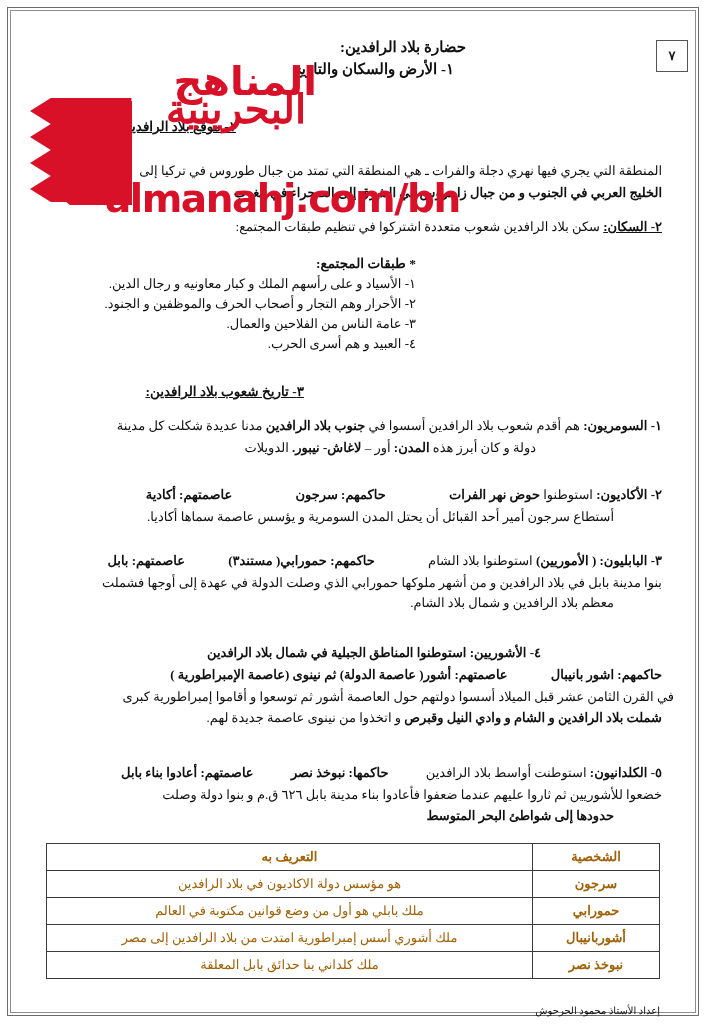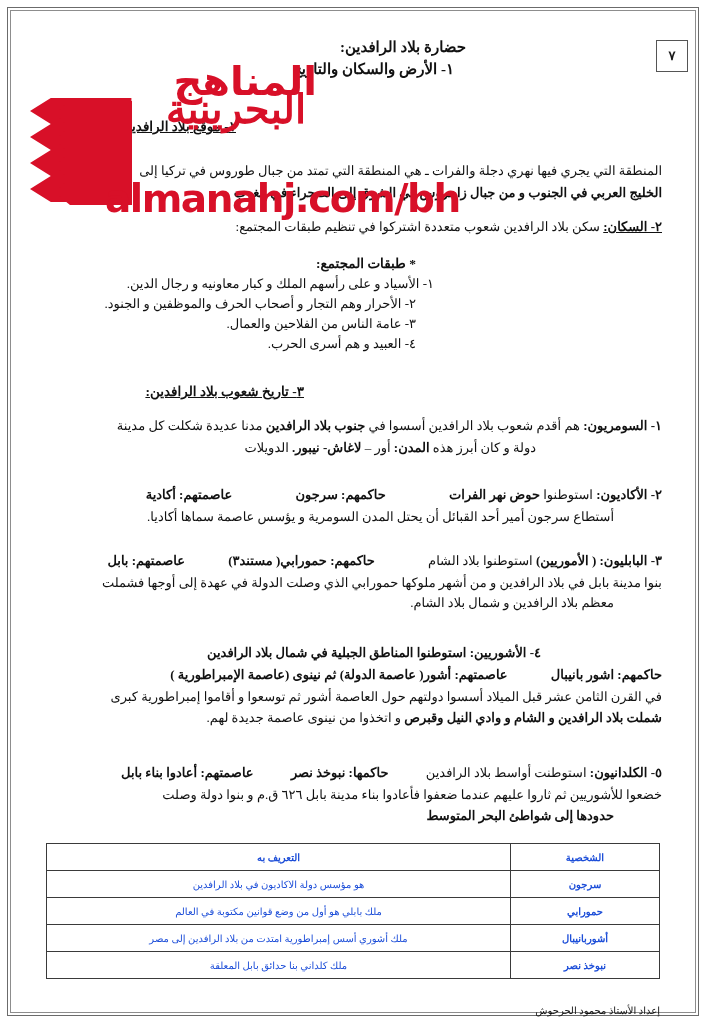--- a/index.html
+++ b/index.html
@@ -187,23 +187,23 @@
   #info-table {
     position: absolute;
     right: 46px;
     top: 843px;
     width: 614px;
     border-collapse: collapse;
     direction: rtl;
   }
   #info-table th, #info-table td {
     border: 1px solid #3a3a3a;
-    padding: 3px 20px;
-    font-size: 10px;
-    color: #1d4ed8;
+    padding: 3px 9px;
+    font-size: 13px;
+    color: #a16207;
     height: 20px;
   }
   #info-table th {
     font-weight: bold;
     text-align: center;
   }
   #info-table td.person {
     font-weight: bold;
     text-align: center;
     width: 108px;
@@ -243,21 +243,21 @@
       <div style="white-space:nowrap;">المنطقة التي يجري فيها نهري دجلة والفرات ـ هي المنطقة التي تمتد من جبال طوروس في تركيا إلى</div>
       <div style="white-space:nowrap; font-weight:bold;">الخليج العربي في الجنوب و من جبال زاجروس في الشرق إلى الصحراء في الغرب</div>
     </div>
 
     <div class="peop-head" style="right:44px; top:219px;">
       <span class="nm u">٢- السكان:</span>
       <span>سكن بلاد الرافدين شعوب متعددة اشتركوا في تنظيم طبقات المجتمع:</span>
     </div>
 
     <div class="star-head" style="right:290px; top:255px;text-align:right;">* طبقات المجتمع:</div>
-    <div class="list-line" style="right:272px; top:276px;">١- الأسياد و على رأسهم الملك و كبار معاونيه و رجال الدين.</div>
+    <div class="list-line" style="right:290px; top:276px;">١- الأسياد و على رأسهم الملك و كبار معاونيه و رجال الدين.</div>
     <div class="list-line" style="right:290px; top:296px;">٢- الأحرار وهم التجار و أصحاب الحرف والموظفين و الجنود.</div>
     <div class="list-line" style="right:290px; top:316px;">٣- عامة الناس من الفلاحين والعمال.</div>
     <div class="list-line" style="right:290px; top:336px;">٤- العبيد و هم أسرى الحرب.</div>
 
     <div class="sec-head" style="right:402px; top:383px;">٣- تاريخ شعوب بلاد الرافدين:</div>
 
     <div class="peop-head" style="right:44px; top:418px;">
       <span class="nm">١-</span>
       <span class="nm">السومريون:</span>
       <span>هم أقدم شعوب بلاد الرافدين أسسوا في</span>
@@ -300,21 +300,21 @@
       <span class="nm">٤-</span>
       <b>الأشوريين:</b>
       <b>استوطنوا المناطق الجبلية في شمال بلاد الرافدين</b>
     </div>
     <div class="cols-line" style="right:44px; top:667px;">
       <b>حاكمهم:</b>
       <b>اشور بانيبال</b>
       <b style="padding-right:40px;">عاصمتهم:</b>
       <b>أشور( عاصمة الدولة) ثم نينوى (عاصمة الإمبراطورية )</b>
     </div>
-    <div class="peop-head" style="right:44px; top:689px;margin-left:26px;">في القرن الثامن عشر قبل الميلاد أسسوا دولتهم حول العاصمة أشور ثم توسعوا و أقاموا إمبراطورية كبرى</div>
+    <div class="peop-head" style="right:32px; top:689px;margin-left:26px;">في القرن الثامن عشر قبل الميلاد أسسوا دولتهم حول العاصمة أشور ثم توسعوا و أقاموا إمبراطورية كبرى</div>
     <div class="peop-head" style="right:44px; top:710px;">
       <b>شملت بلاد الرافدين و الشام و وادي النيل وقبرص</b>
       <span>و اتخذوا من نينوى عاصمة جديدة لهم.</span>
     </div>
 
     <div class="peop-head" style="right:44px; top:765px;">
       <span class="nm">٥-</span>
       <b>الكلدانيون:</b>
       <span>استوطنت أواسط بلاد الرافدين</span>
       <b style="padding-right:34px;">حاكمها:</b>

